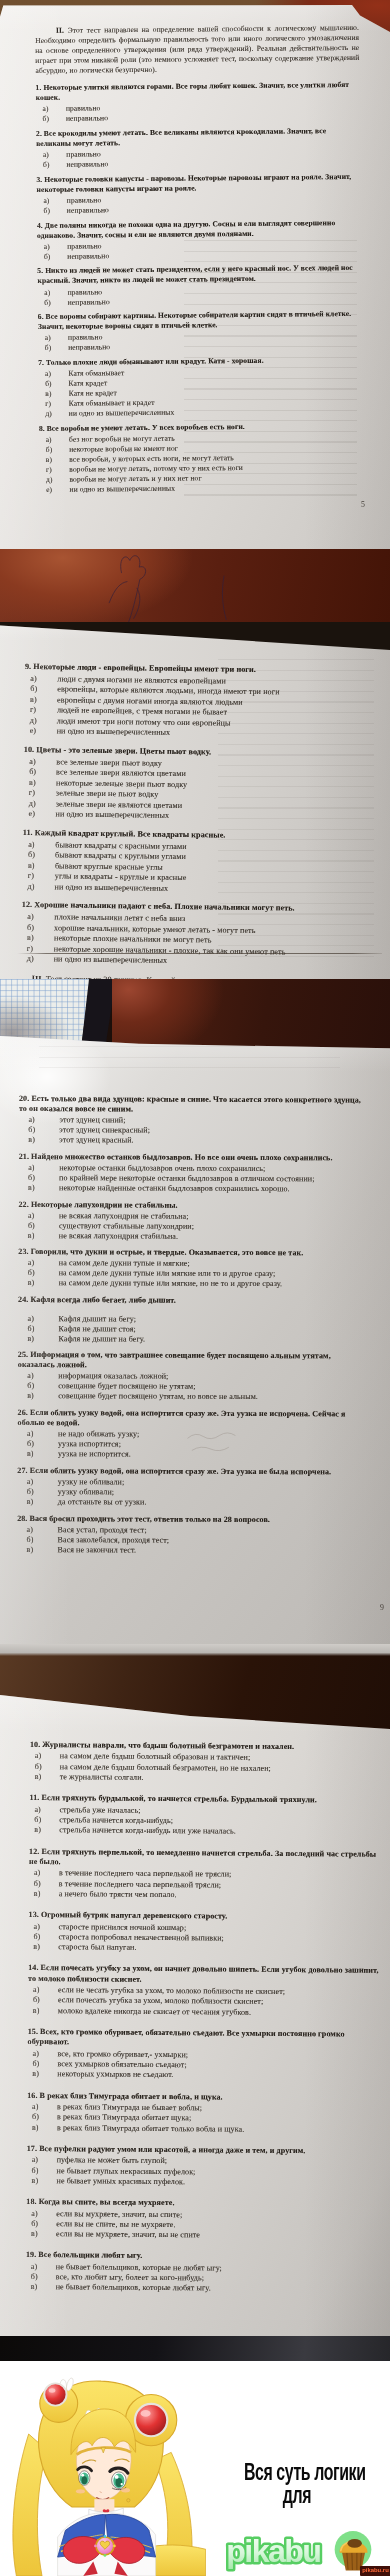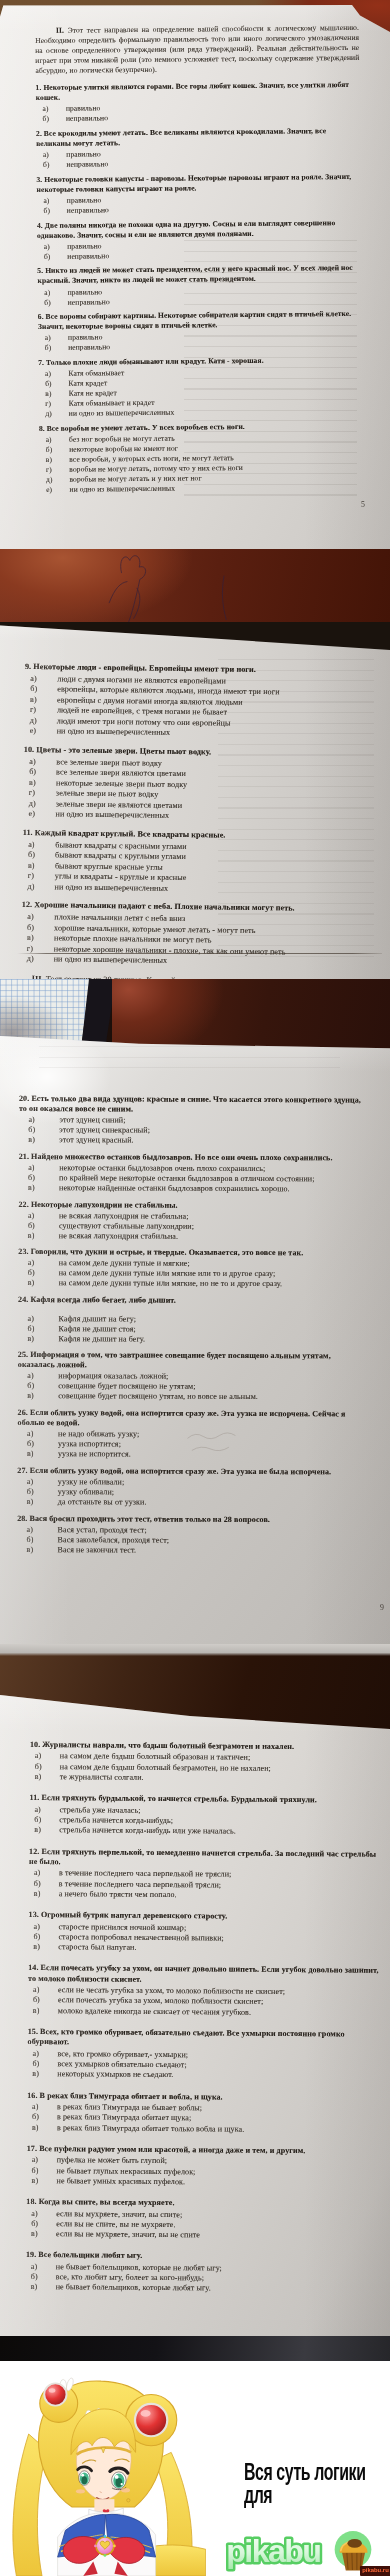--- a/index.html
+++ b/index.html
@@ -84,21 +84,21 @@
   .rule{position:absolute;left:16.7px;right:7.8px;top:333px;height:1.1px;
       background:linear-gradient(90deg,rgba(70,60,50,0),rgba(70,60,50,.7) 8%,rgba(70,60,50,.7) 92%,rgba(70,60,50,.15));}
   .ghost{position:absolute;pointer-events:none;filter:blur(0.6px);
       background:repeating-linear-gradient(to bottom, rgba(100,92,84,.12) 0 1.1px, transparent 1.1px 10.6px);}
   .g1{left:184px;top:240px;width:173px;height:257px;}
   .g2{left:218px;top:39px;width:156px;height:301px;opacity:.8;}
   .g3{left:39px;top:10px;width:301px;height:32px;opacity:.7;}
   .scribble{position:absolute;pointer-events:none;}
 
   
-  .caption{position:absolute;left:219px;top:100px;width:156px;color:#0b0b0b;
+  .caption{position:absolute;left:219px;top:100px;width:156px;text-align:center;color:#0b0b0b;
       font-family:"Liberation Sans","DejaVu Sans",sans-serif;font-weight:700;}
   .cap-line{font-size:23.4px;line-height:23.4px;transform:scaleX(.68);transform-origin:50% 50%;
       letter-spacing:-0.6px;white-space:nowrap;}
   .logo-svg{position:absolute;left:224px;top:164px;}
   .wm{position:absolute;left:360px;top:205px;width:31px;height:9.5px;background:#400f08;
       color:#ff6a3a;font-family:"Liberation Sans",sans-serif;font-size:5.9px;font-weight:bold;
       line-height:9.5px;text-align:center;border-radius:1.1px;}
   .sailor{position:absolute;left:4.5px;top:9px;}
 </style>
 </head>

